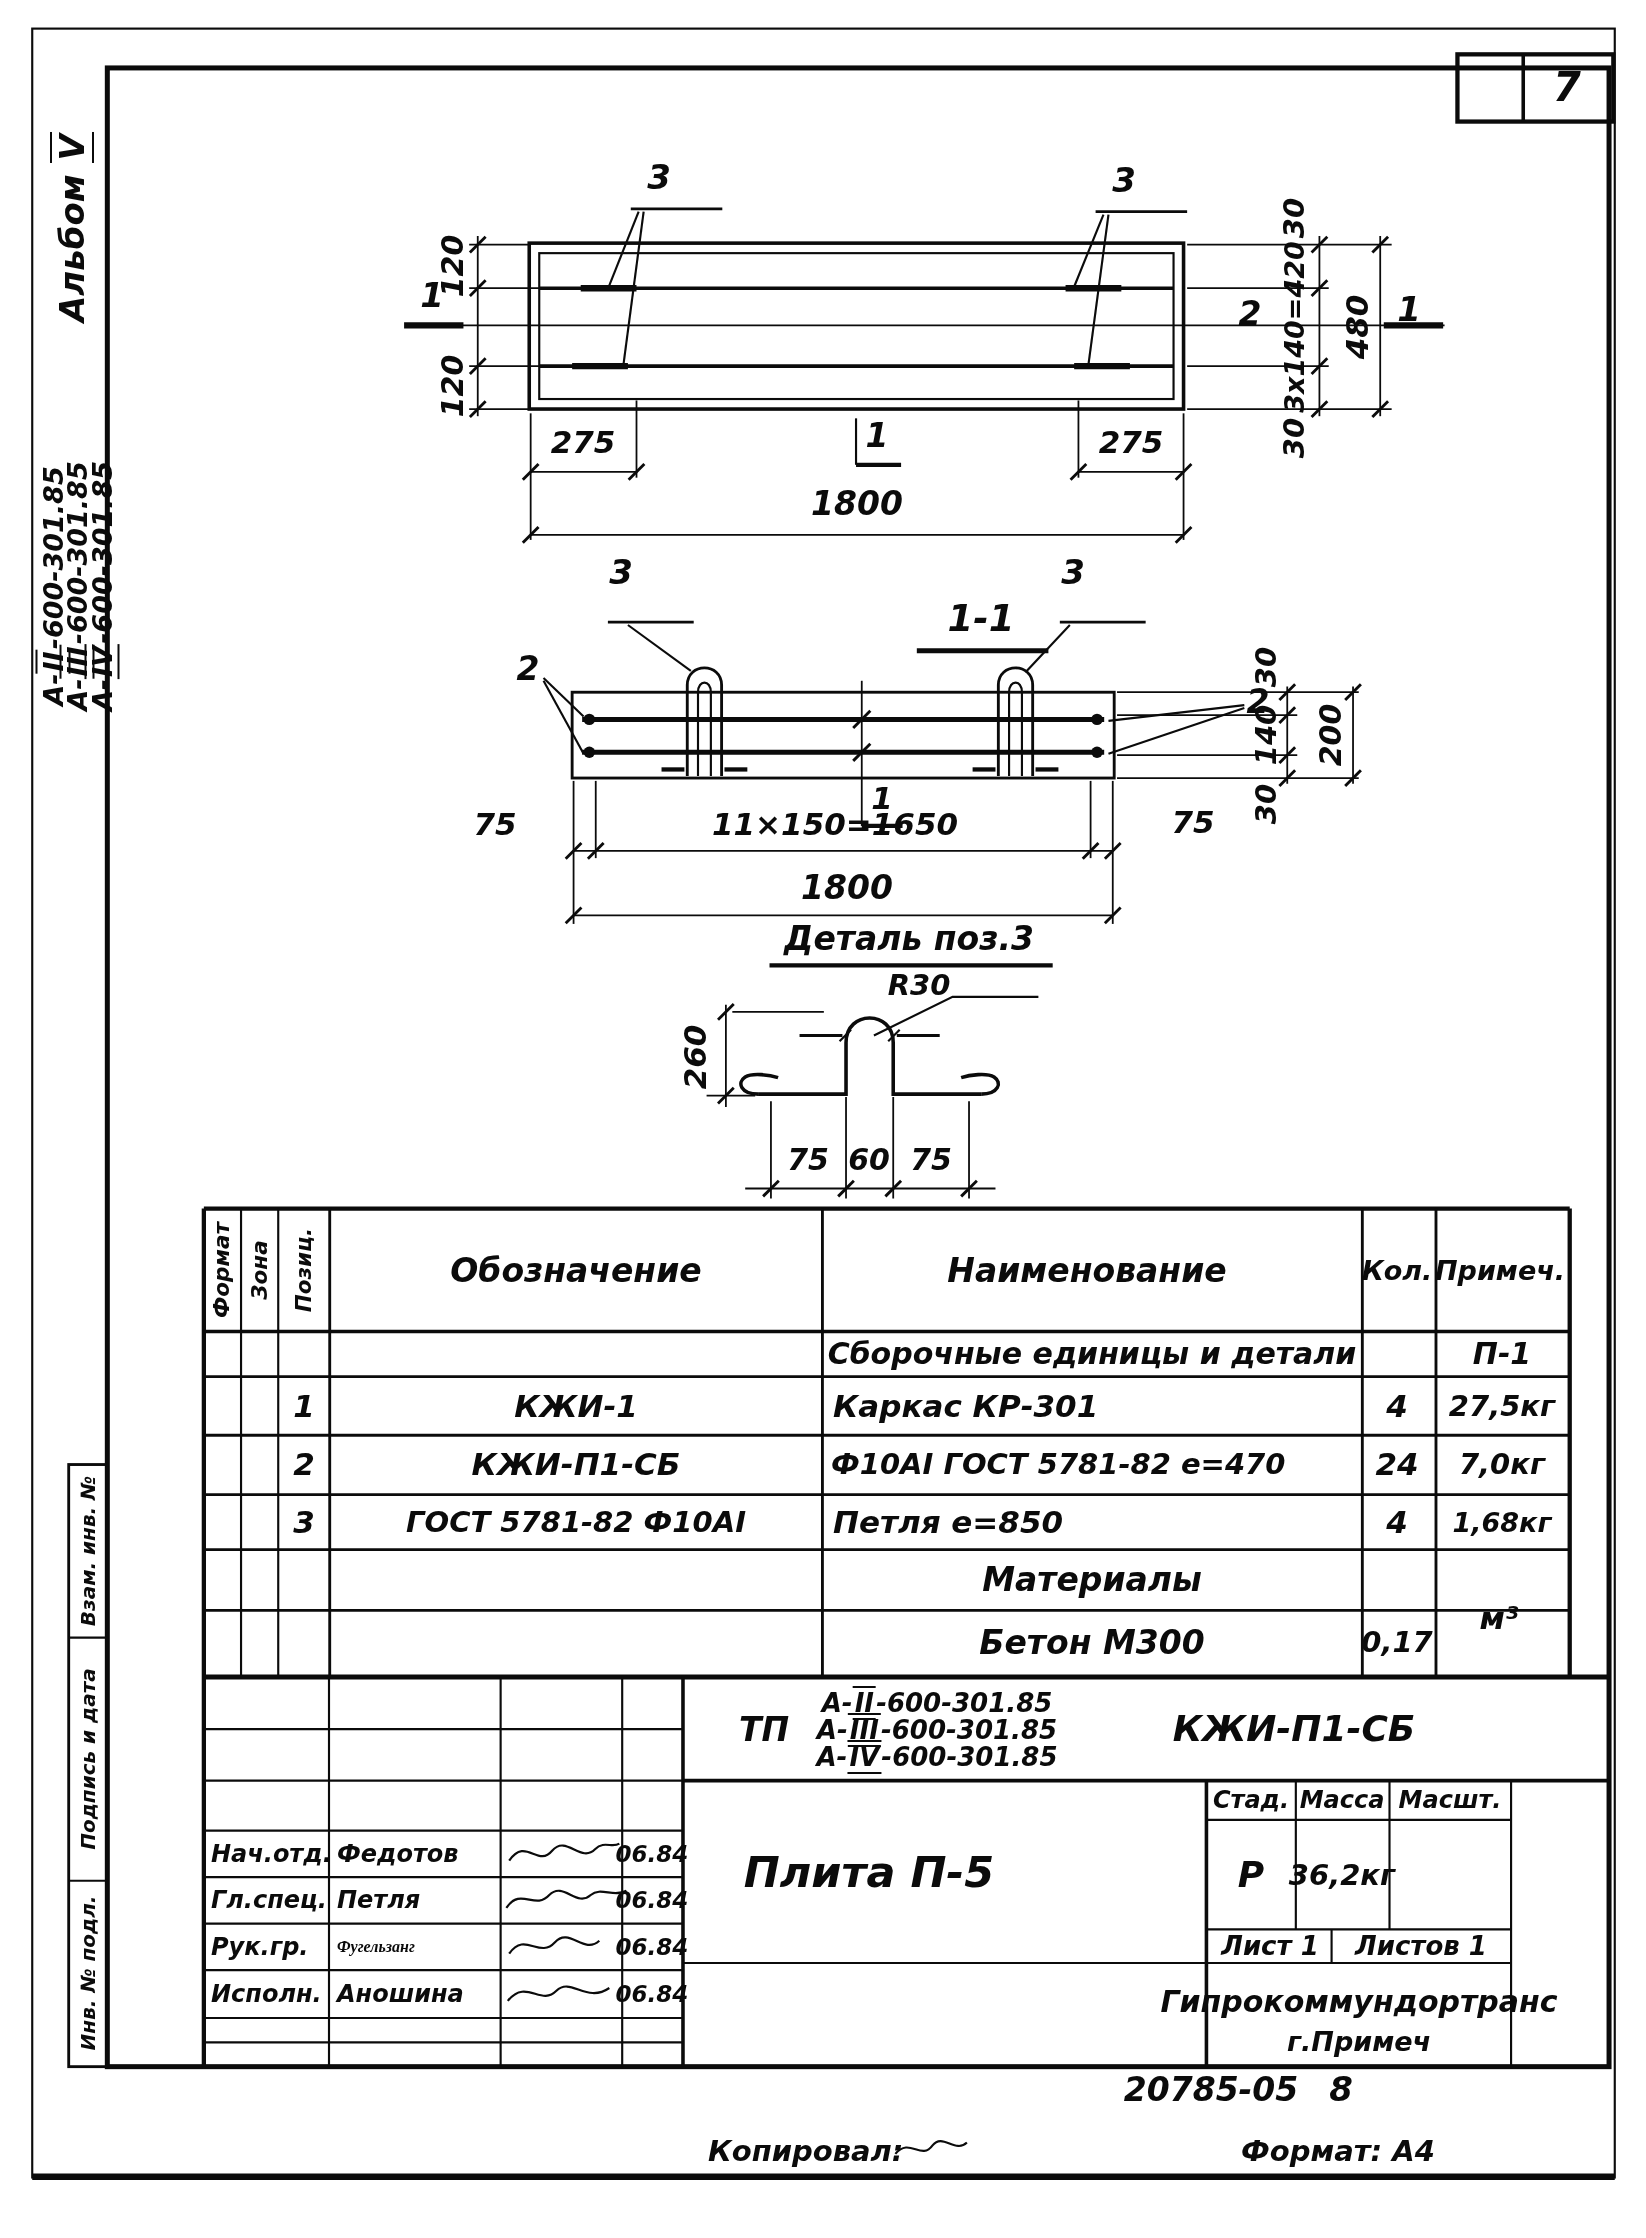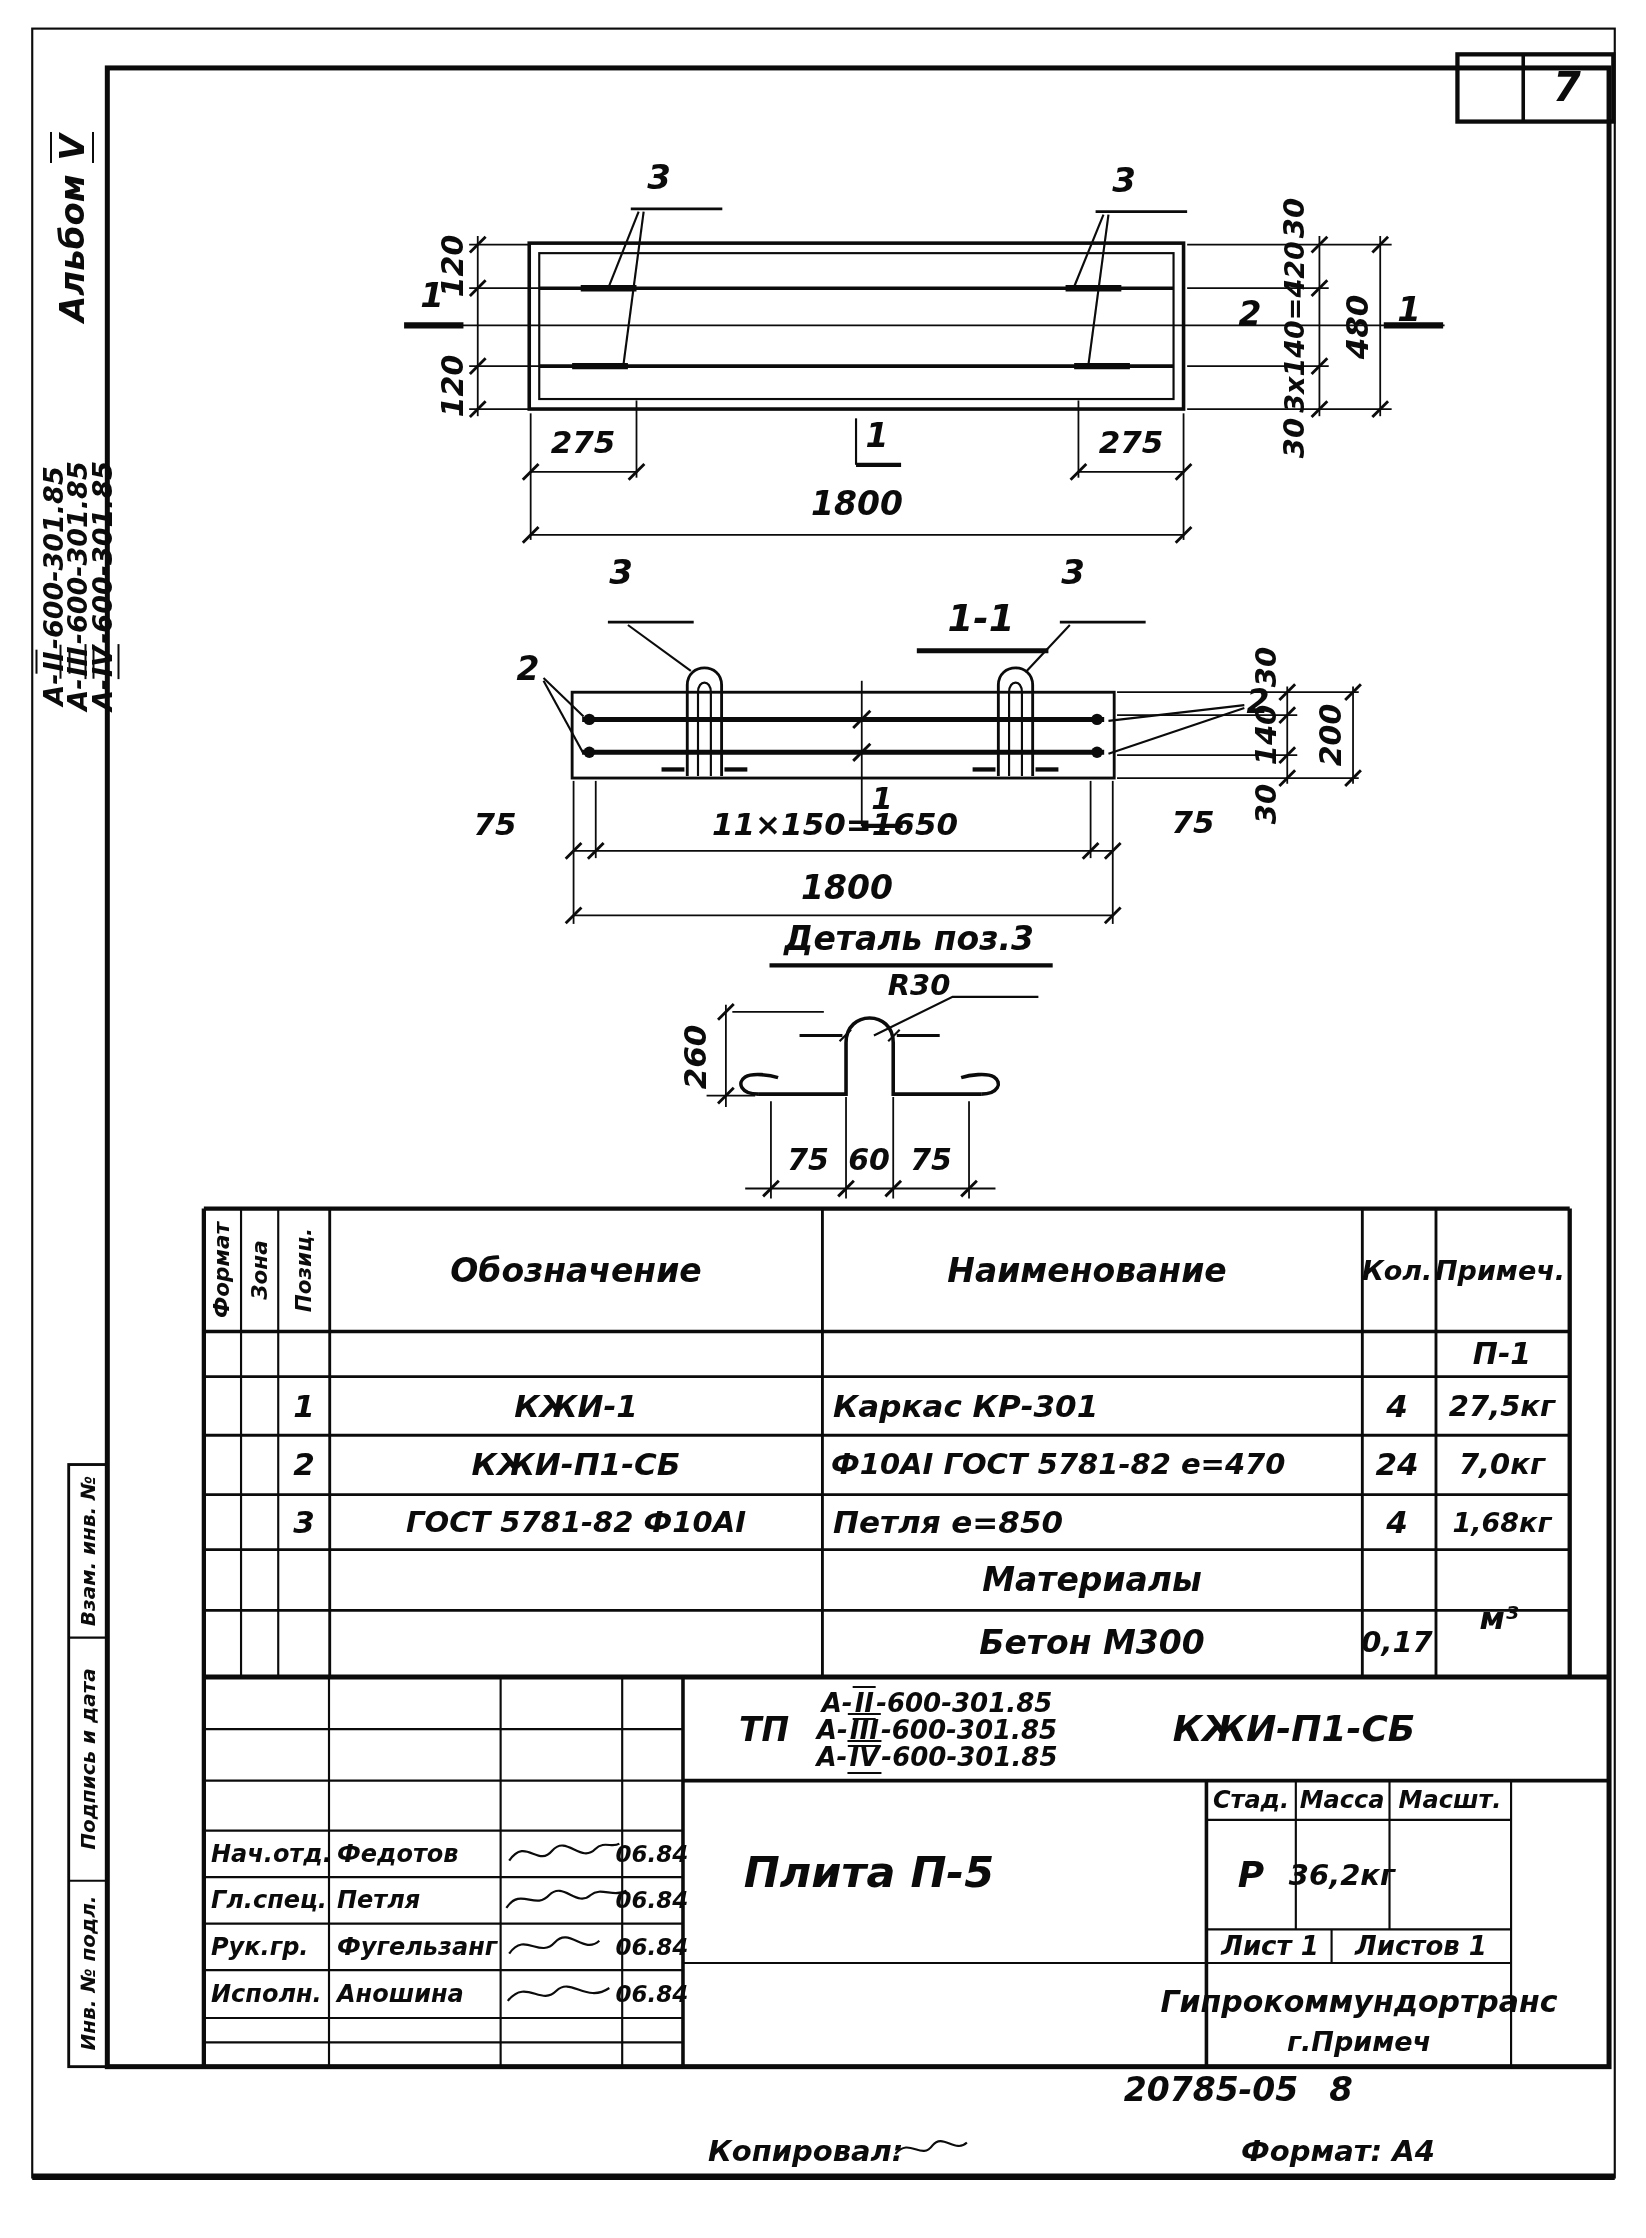--- a/index.html
+++ b/index.html
@@ -284,20 +284,21 @@
 <span class="c" style="left:931px;top:1160px;font-size:30px;">75</span>
 
 <span class="r" style="left:222px;top:1270px;font-size:21.5px;">Формат</span>
 <span class="r" style="left:260px;top:1270px;font-size:21.5px;">Зона</span>
 <span class="r" style="left:304px;top:1270px;font-size:21.5px;">Позиц.</span>
 <span class="c" style="left:576px;top:1270px;font-size:33px;">Обозначение</span>
 <span class="c" style="left:1087px;top:1270px;font-size:33px;">Наименование</span>
 <span class="c" style="left:1397px;top:1270px;font-size:27px;">Кол.</span>
 <span class="c" style="left:1500px;top:1270px;font-size:27px;">Примеч.</span>
 
+<span class="c" style="left:1092px;top:1354px;font-size:30px;">Сборочные единицы и детали</span>
 <span class="c" style="left:1502px;top:1354px;font-size:30px;">П-1</span>
 
 <span class="c" style="left:304px;top:1406px;font-size:31px;">1</span>
 <span class="c" style="left:576px;top:1406px;font-size:31px;">КЖИ-1</span>
 <span class="l" style="left:833px;top:1406px;font-size:31px;">Каркас КР-301</span>
 <span class="c" style="left:1397px;top:1406px;font-size:31px;">4</span>
 <span class="c" style="left:1502px;top:1406px;font-size:29px;">27,5кг</span>
 
 <span class="c" style="left:304px;top:1464px;font-size:31px;">2</span>
 <span class="c" style="left:576px;top:1464px;font-size:31px;">КЖИ-П1-СБ</span>
@@ -334,21 +335,21 @@
 <span class="c" style="left:1359px;top:2002px;font-size:30px;">Гипрокоммундортранс</span>
 <span class="c" style="left:1359px;top:2041px;font-size:27px;">г.Примеч</span>
 
 <span class="l" style="left:211px;top:1854px;font-size:24px;">Нач.отд.</span>
 <span class="l" style="left:337px;top:1854px;font-size:24px;">Федотов</span>
 <span class="c" style="left:652px;top:1854px;font-size:23px;">06.84</span>
 <span class="l" style="left:211px;top:1900px;font-size:24px;">Гл.спец.</span>
 <span class="l" style="left:337px;top:1900px;font-size:24px;">Петля</span>
 <span class="c" style="left:652px;top:1900px;font-size:23px;">06.84</span>
 <span class="l" style="left:211px;top:1947px;font-size:24px;">Рук.гр.</span>
-<span class="l" style="left:337px;top:1947px;font-size:24px;">Фугельзанг</span>
+<span class="l" style="left:337px;top:1947px;font-size:16px;font-family:Liberation Serif, serif;">Фугельзанг</span>
 <span class="c" style="left:652px;top:1947px;font-size:23px;">06.84</span>
 <span class="l" style="left:211px;top:1994px;font-size:24px;">Исполн.</span>
 <span class="l" style="left:337px;top:1994px;font-size:24px;">Аношина</span>
 <span class="c" style="left:652px;top:1994px;font-size:23px;">06.84</span>
 
 <span class="c" style="left:1167px;top:2089px;font-size:33px;margin-left:44px;">20785-05</span>
 <span class="c" style="left:1341px;top:2089px;font-size:34px;">8</span>
 <span class="l" style="left:708px;top:2151px;font-size:29px;">Копировал:</span>
 <span class="l" style="left:1241px;top:2151px;font-size:29px;">Формат: А4</span>
 

